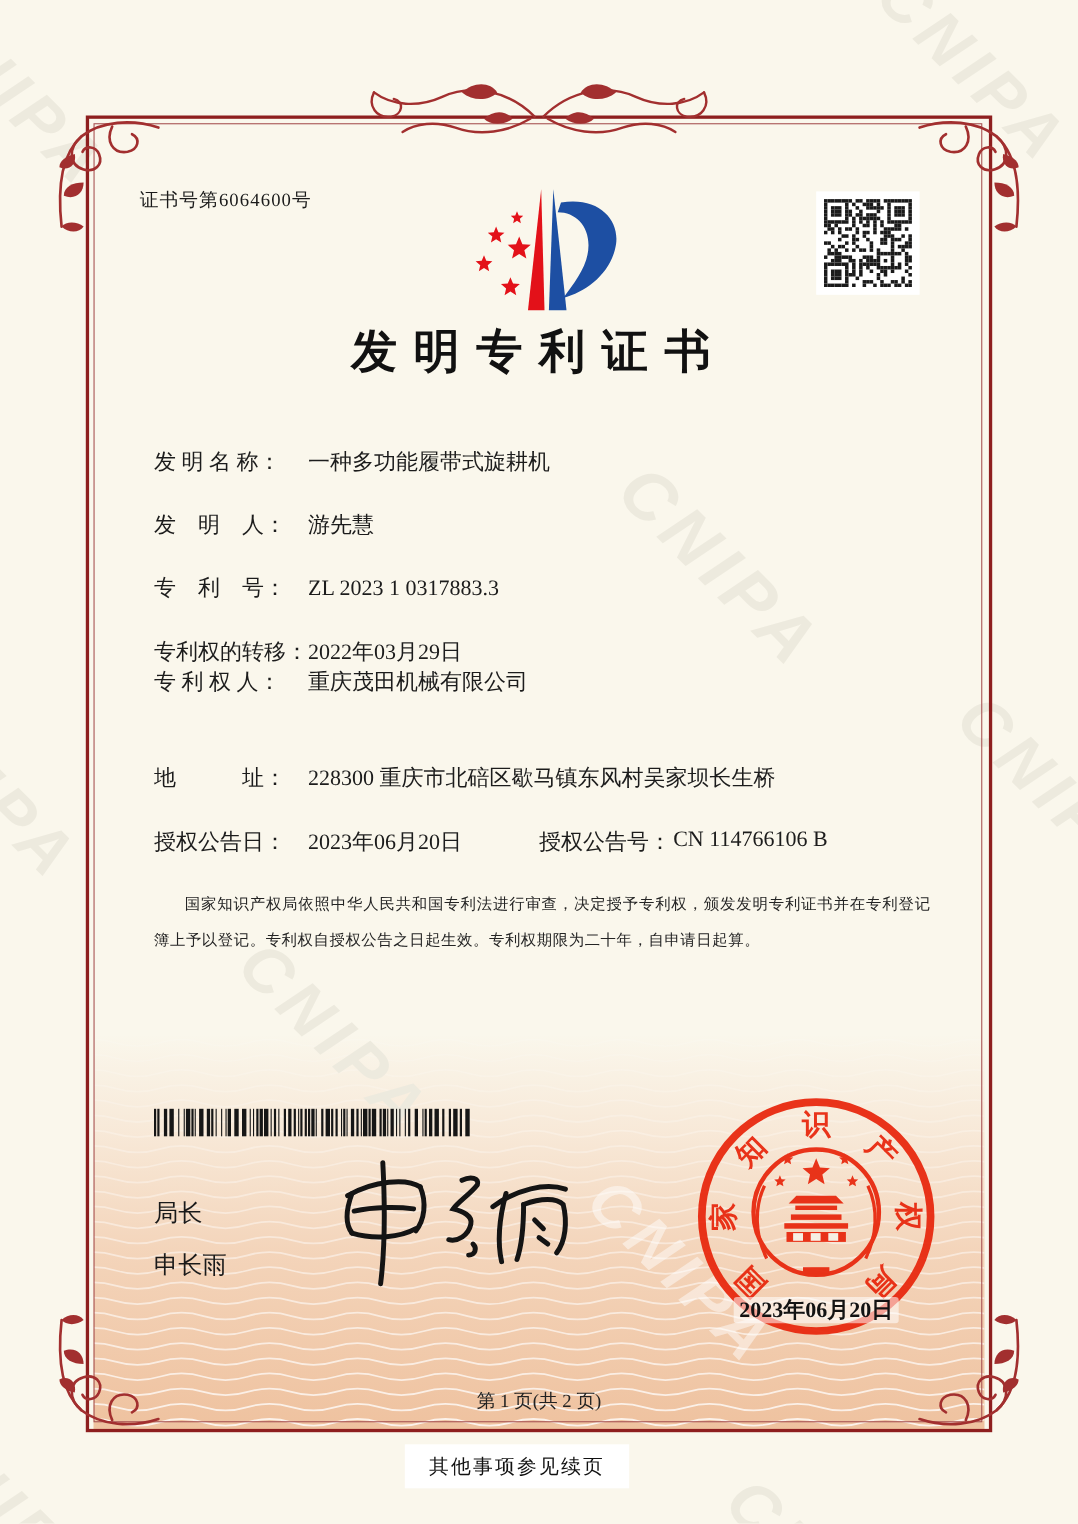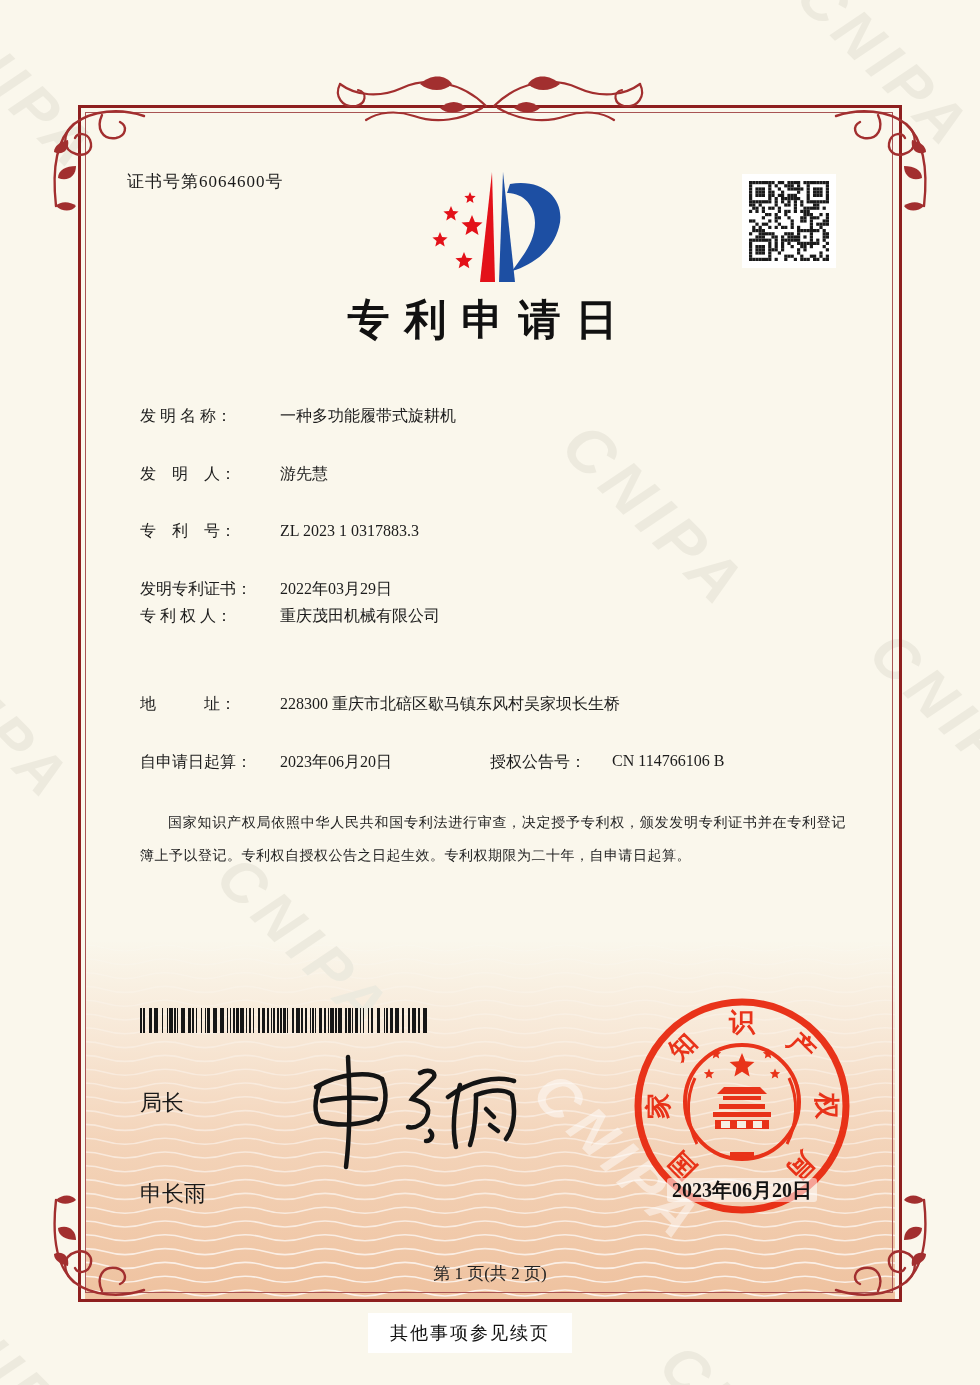--- a/index.html
+++ b/index.html
@@ -35,33 +35,33 @@
   .frame-inner{position:absolute;left:85px;top:112px;width:806px;height:1179px;
     border:1px solid #a85454;z-index:2;pointer-events:none;}
   .ornaments{position:absolute;left:0;top:0;z-index:2;pointer-events:none;}
   
   .certno{position:absolute;left:127px;top:170px;font-size:17px;letter-spacing:1px;z-index:2;}
   .logo{position:absolute;left:424px;top:164px;z-index:2;}
   .qr-box{position:absolute;left:742px;top:174px;width:94px;height:94px;background:#fff;z-index:2;}
   .qr-box svg{position:absolute;left:7px;top:7px;}
   .title{position:absolute;left:0;right:0;top:292px;text-align:center;
     font-size:42px;font-weight:bold;letter-spacing:15px;z-index:2;color:#111;}
-  .row{position:absolute;left:140px;font-size:16px;white-space:nowrap;z-index:2;color:#1c1c1c;}
+  .row{position:absolute;left:140px;font-size:20px;white-space:nowrap;z-index:2;color:#1c1c1c;}
   .row .lbl{display:inline-block;min-width:140px;}
   .row .lbl2{position:absolute;left:350px;}
   .row .val2{position:absolute;left:472px;}
   .paras{position:absolute;left:140px;width:706px;top:806px;z-index:2;
     font-size:14px;line-height:33px;text-align:justify;color:#242424;letter-spacing:.5px;}
   .paras p{margin:0 0 7px 0;text-indent:2em;}
   .barcode{position:absolute;left:140px;top:1008px;width:296px;height:25px;z-index:2;}
   .barcode i{position:absolute;top:0;bottom:0;background:#161616;}
   .director-title{position:absolute;left:140px;top:1088px;font-size:22px;z-index:2;
     font-family:"Liberation Sans","DejaVu Sans",sans-serif;}
   .director-name{position:absolute;left:140px;top:1135px;font-size:22px;z-index:2;
-    font-family:"Liberation Sans","DejaVu Sans",sans-serif;margin-top:44px;}
+    font-family:"Liberation Sans","DejaVu Sans",sans-serif;}
   .signature{position:absolute;left:270px;top:1035px;z-index:2;}
   .seal{position:absolute;left:627px;top:994px;z-index:3;opacity:.93;}
   .seal-char{font-size:26px;font-weight:bold;fill:#e8260c;
     font-family:"Liberation Serif","DejaVu Serif",serif;}
   .seal-date{position:absolute;left:630px;top:1177px;width:224px;text-align:center;
     font-size:20px;font-weight:bold;color:#131313;z-index:4;}
   .seal-date span{background:rgba(255,255,255,.55);padding:1px 5px;border-radius:3px;}
   .pagenum{position:absolute;left:0;right:0;top:1262px;text-align:center;
     font-size:17px;z-index:2;color:#222;}
   .note{position:absolute;left:368px;top:1313px;width:204px;height:40px;background:#ffffff;
@@ -479,42 +479,42 @@
       <rect x="51.20" y="76.80" width="3.20" height="3.20"></rect>
       <rect x="54.40" y="76.80" width="3.20" height="3.20"></rect>
       <rect x="57.60" y="76.80" width="3.20" height="3.20"></rect>
       <rect x="64.00" y="76.80" width="3.20" height="3.20"></rect>
       <rect x="67.20" y="76.80" width="3.20" height="3.20"></rect>
       <rect x="73.60" y="76.80" width="3.20" height="3.20"></rect>
       <rect x="76.80" y="76.80" width="3.20" height="3.20"></rect>
     </svg>
 </div>
 
-<div class="title">专利申请日</div>
+<div class="title">发明专利证书</div>
 
 <div class="row" style="top:406px">
   <span class="lbl">发 明 名 称：</span><span class="val">一种多功能履带式旋耕机</span>
 </div>
 <div class="row" style="top:464px">
   <span class="lbl">发　明　人：</span><span class="val">游先慧</span>
 </div>
 <div class="row" style="top:521px">
   <span class="lbl">专　利　号：</span><span class="val">ZL 2023 1 0317883.3</span>
 </div>
 <div class="row" style="top:579px">
-  <span class="lbl">发明专利证书：</span><span class="val">2022年03月29日</span>
+  <span class="lbl">专利权的转移：</span><span class="val">2022年03月29日</span>
 </div>
 <div class="row" style="top:606px">
   <span class="lbl">专 利 权 人：</span><span class="val">重庆茂田机械有限公司</span>
 </div>
 <div class="row" style="top:694px">
   <span class="lbl">地　　　址：</span><span class="val">228300 重庆市北碚区歇马镇东风村吴家坝长生桥</span>
 </div>
 <div class="row" style="top:752px">
-  <span class="lbl">自申请日起算：</span><span class="val">2023年06月20日</span>
+  <span class="lbl">授权公告日：</span><span class="val">2023年06月20日</span>
   <span class="lbl2">授权公告号：</span>
   <span class="val2">CN 114766106 B</span>
 </div>
 
 <div class="paras">
   <p>国家知识产权局依照中华人民共和国专利法进行审查，决定授予专利权，颁发发明专利证书并在专利登记簿上予以登记。专利权自授权公告之日起生效。专利权期限为二十年，自申请日起算。</p>
 </div>
 
 <div class="barcode" id="barcode">
     <i style="left:0px;width:2px"></i>

